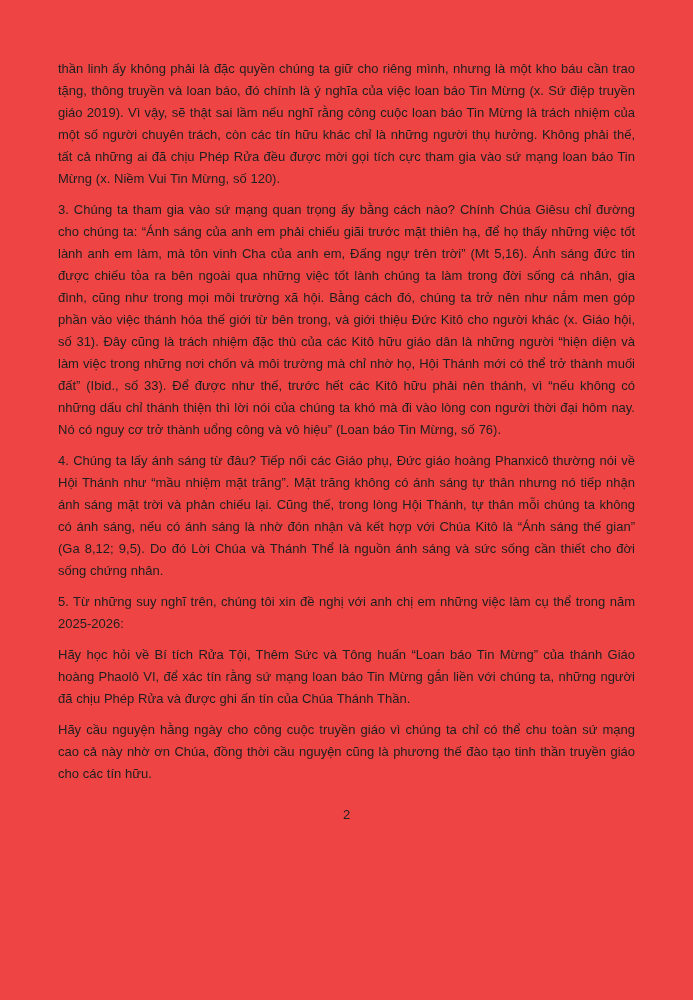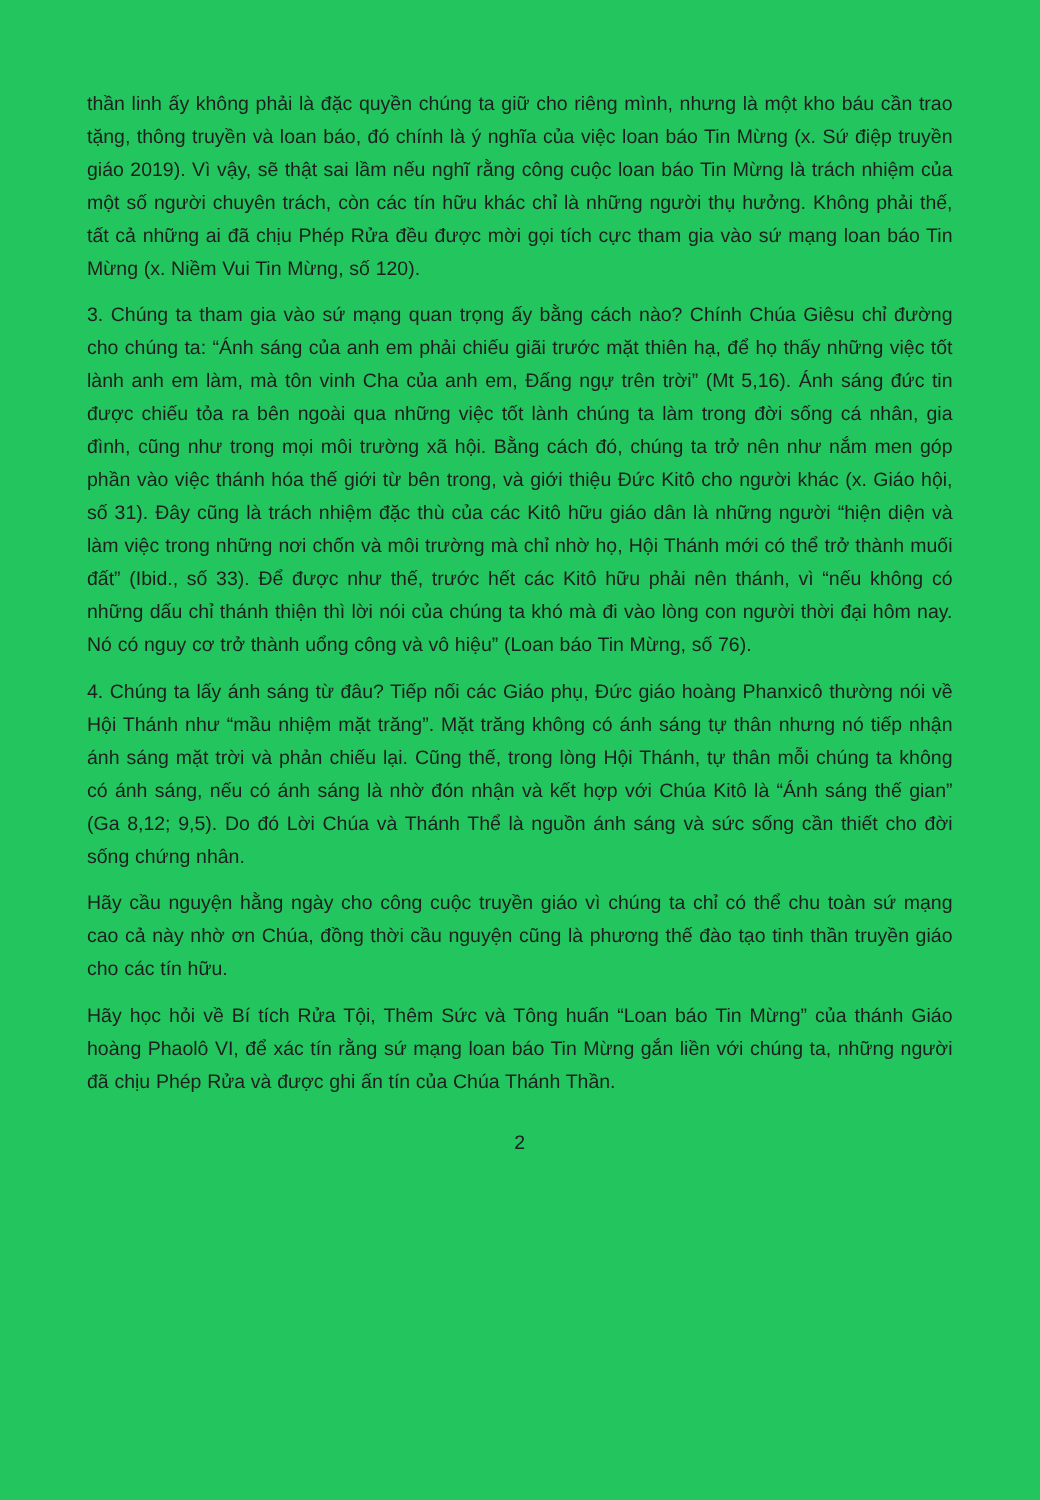--- a/index.html
+++ b/index.html
@@ -6,21 +6,21 @@
   html, body {
     margin: 0;
     padding: 0;
     background: #ffffff;
   }
   .page {
     position: relative;
     width: 693px;
     height: 1000px;
     box-sizing: border-box;
-    background: #22c55e;
+    background: #ef4444;
     padding: 58px 58px 0 58px;
     overflow: hidden;
     font-family: "Liberation Sans", "DejaVu Sans", sans-serif;
     color: #1f1f1f;
   }
   .para {
     margin: 0 0 9px 0;
     font-size: 13px;
     line-height: 22px;
     text-align: justify;
@@ -37,16 +37,17 @@
     color: #222222;
   }
 </style>
 </head>
 <body>
 
 <div class="page">
   <p class="para">thần linh ấy không phải là đặc quyền chúng ta giữ cho riêng mình, nhưng là một kho báu cần trao tặng, thông truyền và loan báo, đó chính là ý nghĩa của việc loan báo Tin Mừng (x. Sứ điệp truyền giáo 2019). Vì vậy, sẽ thật sai lầm nếu nghĩ rằng công cuộc loan báo Tin Mừng là trách nhiệm của một số người chuyên trách, còn các tín hữu khác chỉ là những người thụ hưởng. Không phải thế, tất cả những ai đã chịu Phép Rửa đều được mời gọi tích cực tham gia vào sứ mạng loan báo Tin Mừng (x. Niềm Vui Tin Mừng, số 120).</p>
   <p class="para">3. Chúng ta tham gia vào sứ mạng quan trọng ấy bằng cách nào? Chính Chúa Giêsu chỉ đường cho chúng ta: “Ánh sáng của anh em phải chiếu giãi trước mặt thiên hạ, để họ thấy những việc tốt lành anh em làm, mà tôn vinh Cha của anh em, Đấng ngự trên trời” (Mt 5,16). Ánh sáng đức tin được chiếu tỏa ra bên ngoài qua những việc tốt lành chúng ta làm trong đời sống cá nhân, gia đình, cũng như trong mọi môi trường xã hội. Bằng cách đó, chúng ta trở nên như nắm men góp phần vào việc thánh hóa thế giới từ bên trong, và giới thiệu Đức Kitô cho người khác (x. Giáo hội, số 31). Đây cũng là trách nhiệm đặc thù của các Kitô hữu giáo dân là những người “hiện diện và làm việc trong những nơi chốn và môi trường mà chỉ nhờ họ, Hội Thánh mới có thể trở thành muối đất” (Ibid., số 33). Để được như thế, trước hết các Kitô hữu phải nên thánh, vì “nếu không có những dấu chỉ thánh thiện thì lời nói của chúng ta khó mà đi vào lòng con người thời đại hôm nay. Nó có nguy cơ trở thành uổng công và vô hiệu” (Loan báo Tin Mừng, số 76).</p>
   <p class="para">4. Chúng ta lấy ánh sáng từ đâu? Tiếp nối các Giáo phụ, Đức giáo hoàng Phanxicô thường nói về Hội Thánh như “mầu nhiệm mặt trăng”. Mặt trăng không có ánh sáng tự thân nhưng nó tiếp nhận ánh sáng mặt trời và phản chiếu lại. Cũng thế, trong lòng Hội Thánh, tự thân mỗi chúng ta không có ánh sáng, nếu có ánh sáng là nhờ đón nhận và kết hợp với Chúa Kitô là “Ánh sáng thế gian” (Ga 8,12; 9,5). Do đó Lời Chúa và Thánh Thể là nguồn ánh sáng và sức sống cần thiết cho đời sống chứng nhân.</p>
+  <p class="para">5. Từ những suy nghĩ trên, chúng tôi xin đề nghị với anh chị em những việc làm cụ thể trong năm 2025-2026:</p>
+  <p class="para">Hãy học hỏi về Bí tích Rửa Tội, Thêm Sức và Tông huấn “Loan báo Tin Mừng” của thánh Giáo hoàng Phaolô VI, để xác tín rằng sứ mạng loan báo Tin Mừng gắn liền với chúng ta, những người đã chịu Phép Rửa và được ghi ấn tín của Chúa Thánh Thần.</p>
   <p class="para">Hãy cầu nguyện hằng ngày cho công cuộc truyền giáo vì chúng ta chỉ có thể chu toàn sứ mạng cao cả này nhờ ơn Chúa, đồng thời cầu nguyện cũng là phương thế đào tạo tinh thần truyền giáo cho các tín hữu.</p>
-  <p class="para">Hãy học hỏi về Bí tích Rửa Tội, Thêm Sức và Tông huấn “Loan báo Tin Mừng” của thánh Giáo hoàng Phaolô VI, để xác tín rằng sứ mạng loan báo Tin Mừng gắn liền với chúng ta, những người đã chịu Phép Rửa và được ghi ấn tín của Chúa Thánh Thần.</p>
   <div class="page-number">2</div>
 </div>
 
 </body></html>

